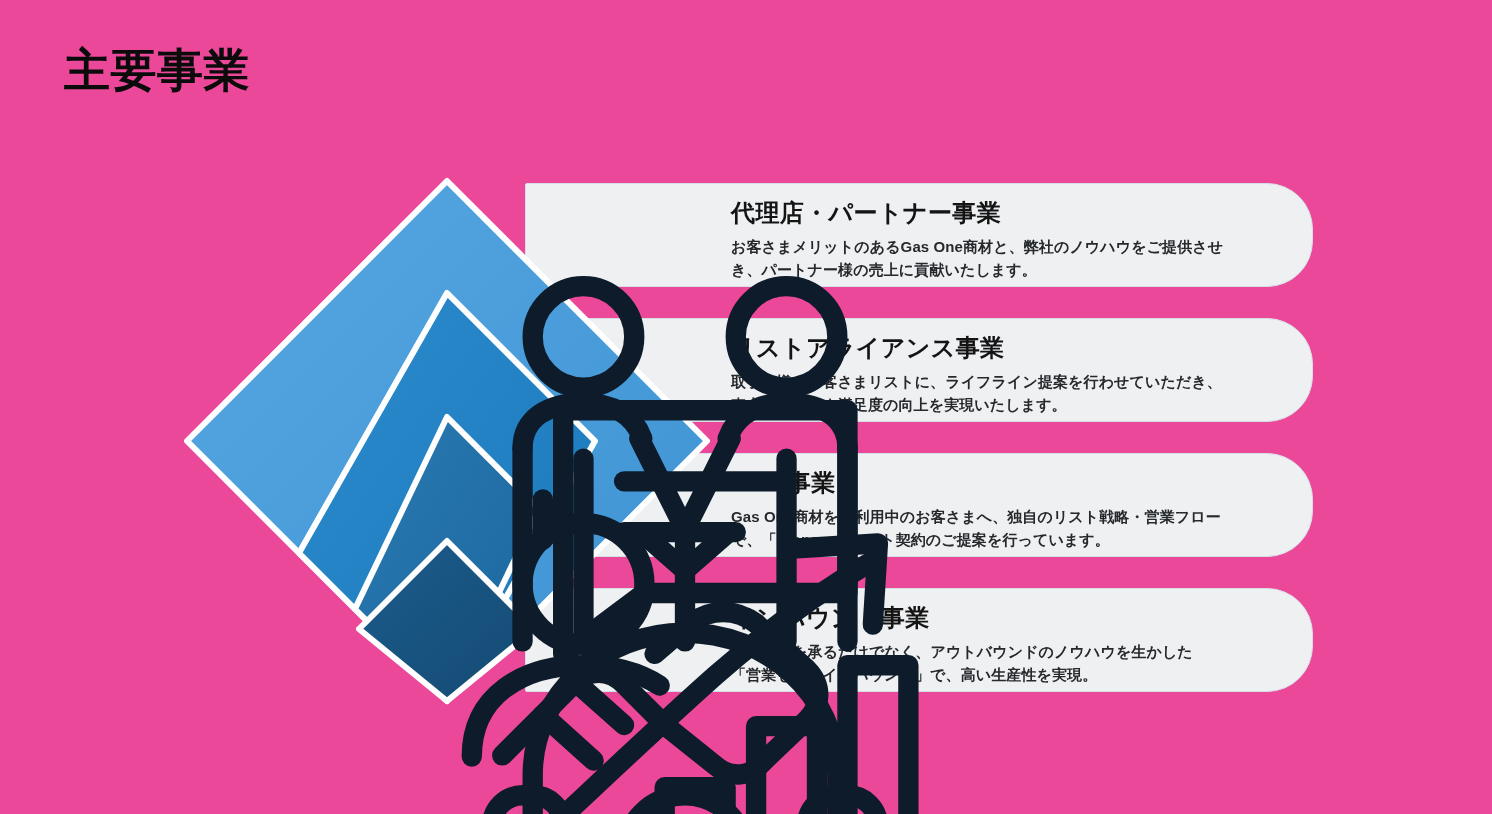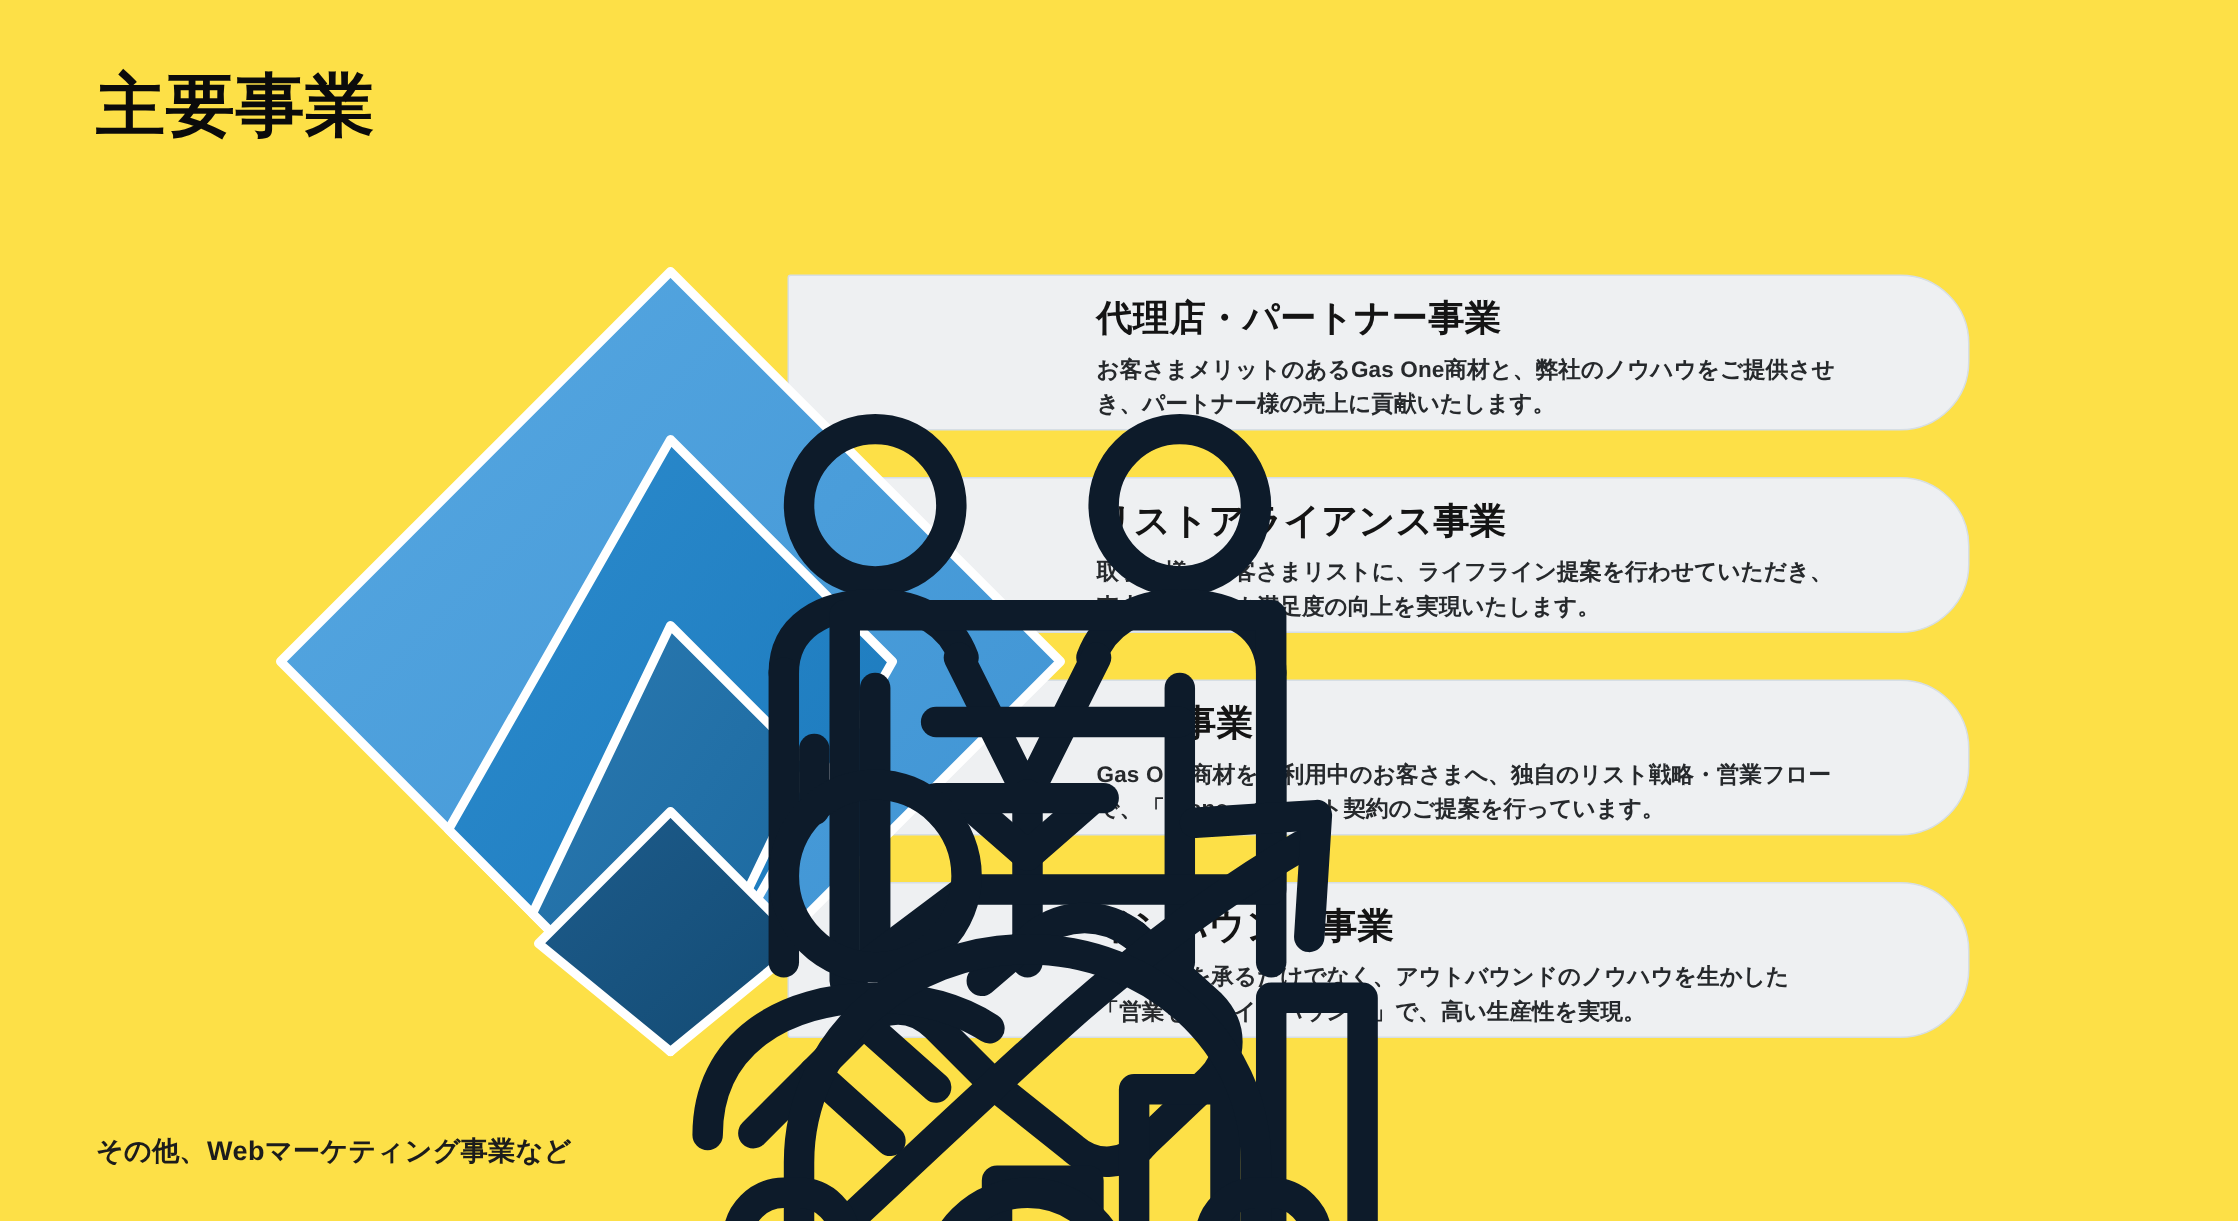--- a/index.html
+++ b/index.html
@@ -12,21 +12,21 @@
     height: 814px;
     overflow: hidden;
     font-family: "Liberation Sans", "DejaVu Sans", sans-serif;
     -webkit-font-smoothing: antialiased;
   }
 
   #slide {
     position: relative;
     width: 1492px;
     height: 814px;
-    background: #fde047;
+    background: #ec4899;
   }
 
   
   #page-title {
     position: absolute;
     left: 64px;
     top: 44px;
     font-size: 46px;
     font-weight: 700;
     color: #0b0b0b;
@@ -248,15 +248,14 @@
         <rect x="7" y="21" width="7" height="11" rx="3"></rect>
         <rect x="38" y="21" width="7" height="11" rx="3"></rect>
         <path d="M41 32 C41 36 37 38.5 33 38.5"></path>
         <path d="M33 38.5 L29 38.5"></path>
         <circle cx="26" cy="27" r="6"></circle>
         <path d="M10 48 C10 40.5 17 36 26 36 C35 36 42 40.5 42 48"></path>
       </svg>
     </div>
   </div>
 
-  <div id="footer-note">その他、Webマーケティング事業など</div>
 
 </div>
 
 </body></html>

